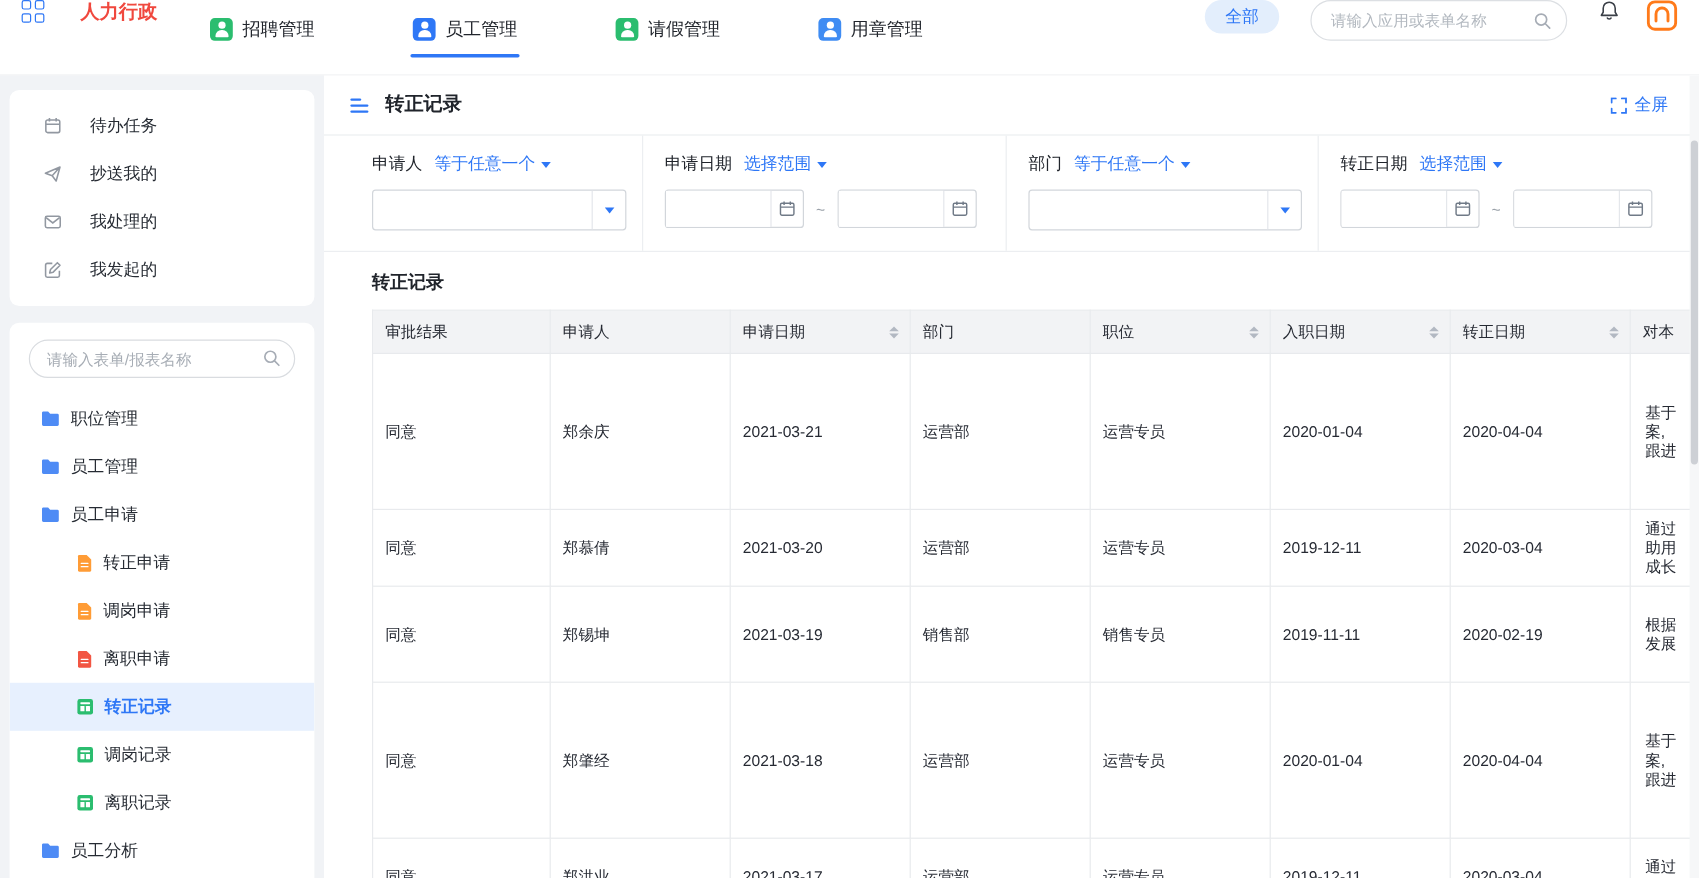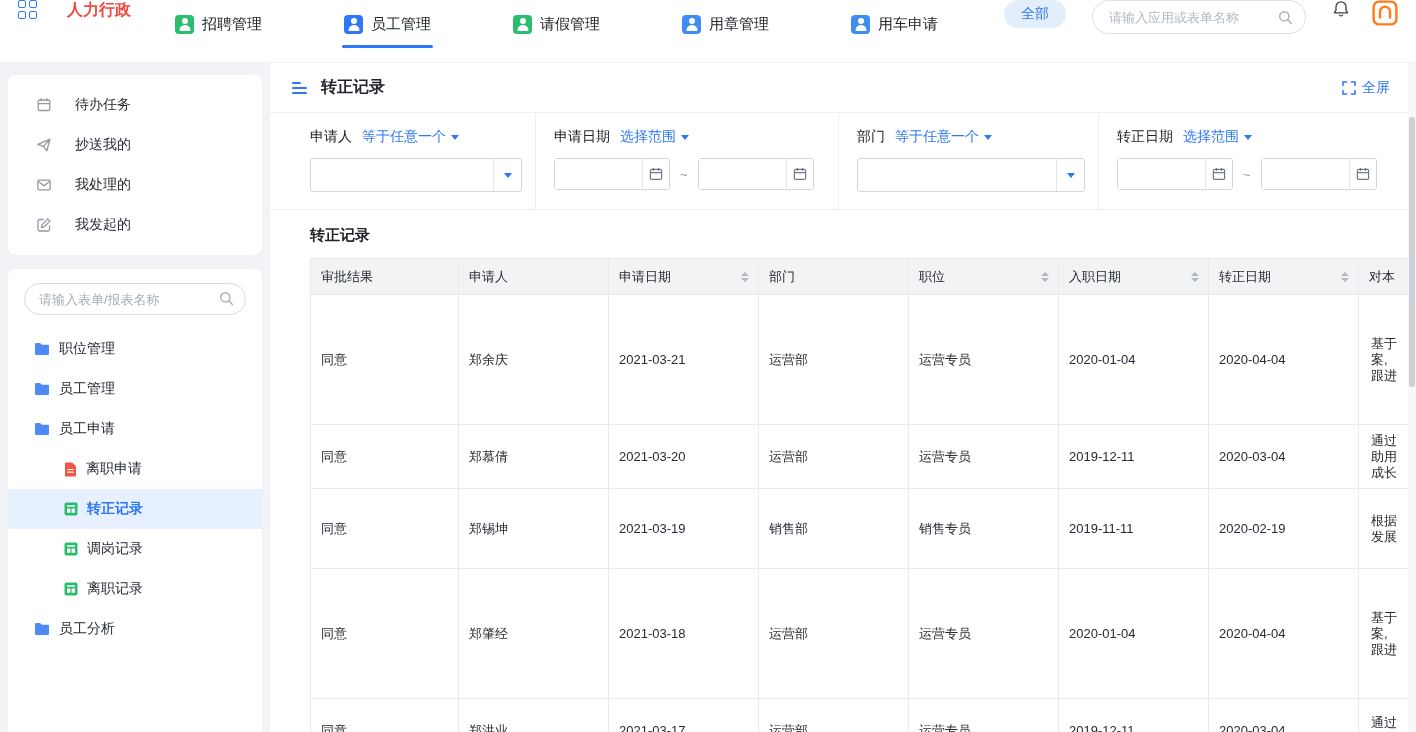--- a/index.html
+++ b/index.html
@@ -136,24 +136,20 @@
       <span>员工管理</span>
     </div>
     <div class="tab">
       <span class="tab-icon" style="background-color: rgb(43, 189, 111);"></span>
       <span>请假管理</span>
     </div>
     <div class="tab">
       <span class="tab-icon" style="background-color: rgb(63, 140, 243);"></span>
       <span>用章管理</span>
     </div>
-    <div class="tab">
-      <span class="tab-icon" style="background-color: rgb(63, 140, 243);"></span>
-      <span>用车申请</span>
-    </div>
   </nav>
 
   <div class="pill">全部</div>
 
   <div class="top-search">
     <input placeholder="请输入应用或表单名称" style="">
     <span class="mag">
       <svg width="15" height="15" viewBox="0 0 15 15" fill="none" stroke="#a6acb5" stroke-width="1.4" stroke-linecap="round">
           <circle cx="6.3" cy="6.3" r="4.6"></circle>
           <path d="m9.8 9.8 3.6 3.6"></path>
@@ -246,20 +242,40 @@
       </div>
       <div class="titem">
         <span class="ticon" style="color: rgb(78, 139, 245);">
           <svg width="16" height="14" viewBox="0 0 16 14">
               <path d="M1 2.2C1 1.5 1.5 1 2.2 1h3.9l1.7 1.8h6A1.2 1.2 0 0 1 15 4v7.8c0 .7-.5 1.2-1.2 1.2H2.2A1.2 1.2 0 0 1 1 11.8z" fill="currentColor"></path>
             </svg>
         </span>
         <span>员工申请</span>
       </div>
 
+      <div class="titem child">
+        <span class="ticon" style="color: rgb(255, 156, 54);">
+          <svg width="13" height="15" viewBox="0 0 13 15">
+              <path d="M1 1.5C1 .9 1.5.5 2 .5h6.2L12 4.2v9.3c0 .6-.5 1-1 1H2c-.5 0-1-.4-1-1z" fill="currentColor"></path>
+              <rect x="3.2" y="7" width="6.6" height="1.1" rx=".5" fill="#fff"></rect>
+              <rect x="3.2" y="9.6" width="6.6" height="1.1" rx=".5" fill="#fff"></rect>
+            </svg>
+        </span>
+        <span>转正申请</span>
+      </div>
+      <div class="titem child">
+        <span class="ticon" style="color: rgb(255, 156, 54);">
+          <svg width="13" height="15" viewBox="0 0 13 15">
+              <path d="M1 1.5C1 .9 1.5.5 2 .5h6.2L12 4.2v9.3c0 .6-.5 1-1 1H2c-.5 0-1-.4-1-1z" fill="currentColor"></path>
+              <rect x="3.2" y="7" width="6.6" height="1.1" rx=".5" fill="#fff"></rect>
+              <rect x="3.2" y="9.6" width="6.6" height="1.1" rx=".5" fill="#fff"></rect>
+            </svg>
+        </span>
+        <span>调岗申请</span>
+      </div>
       <div class="titem child">
         <span class="ticon" style="color: rgb(242, 86, 67);">
           <svg width="13" height="15" viewBox="0 0 13 15">
               <path d="M1 1.5C1 .9 1.5.5 2 .5h6.2L12 4.2v9.3c0 .6-.5 1-1 1H2c-.5 0-1-.4-1-1z" fill="currentColor"></path>
               <rect x="3.2" y="7" width="6.6" height="1.1" rx=".5" fill="#fff"></rect>
               <rect x="3.2" y="9.6" width="6.6" height="1.1" rx=".5" fill="#fff"></rect>
             </svg>
         </span>
         <span>离职申请</span>
       </div>

